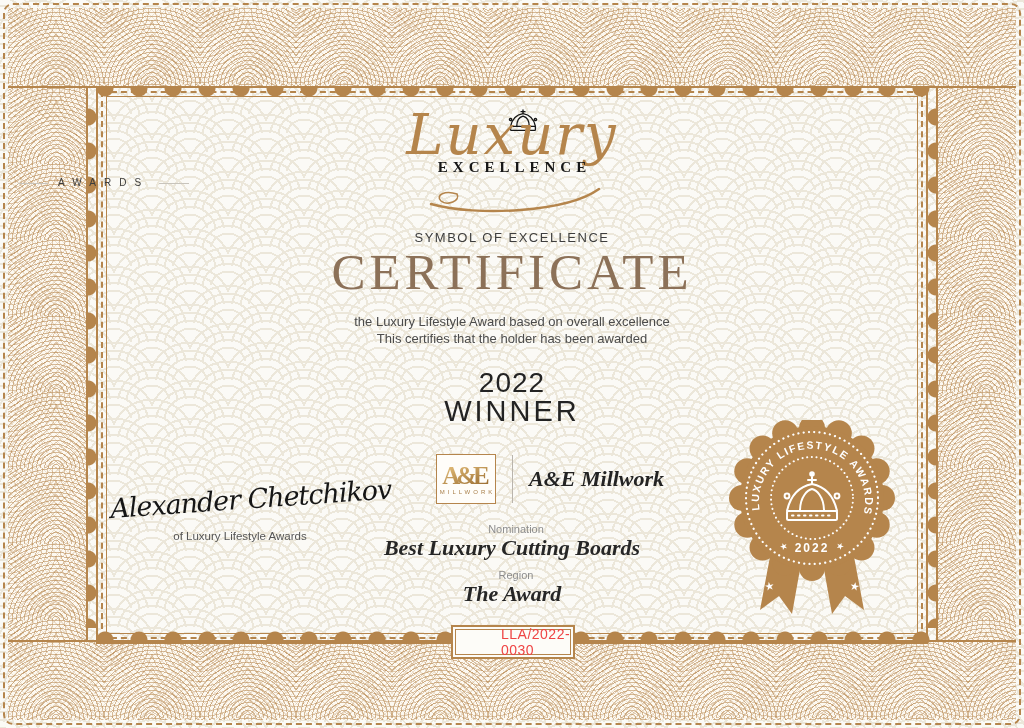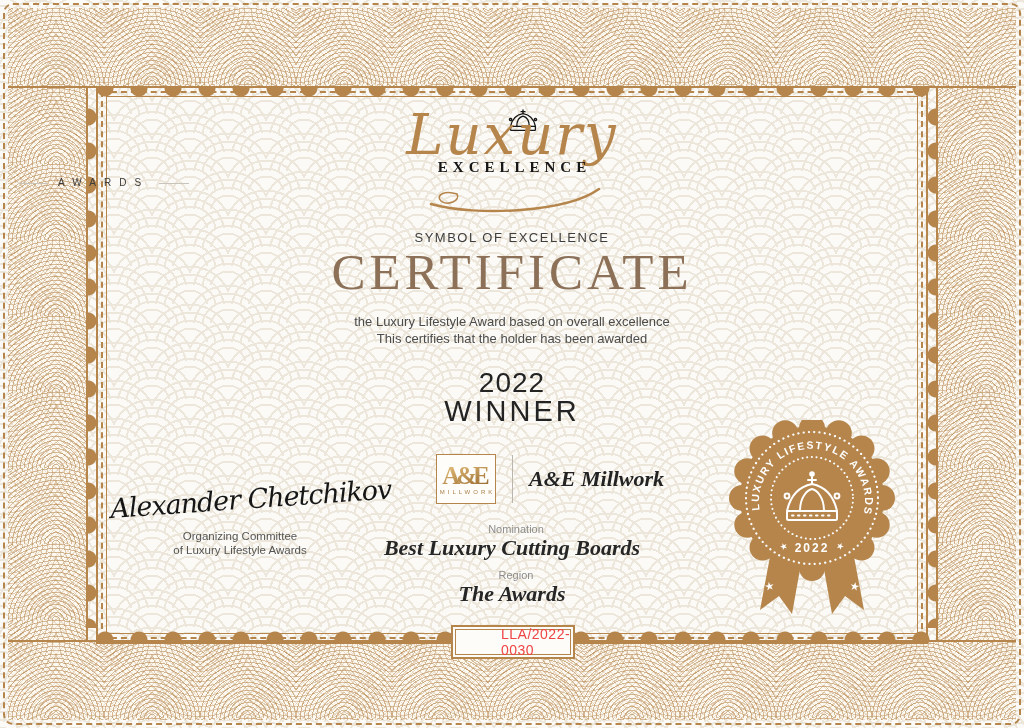--- a/index.html
+++ b/index.html
@@ -174,26 +174,25 @@
       <div class="monogram">A&amp;E</div>
       <div class="monogram-caption">MILLWORK</div>
     </div>
     <div class="awardee-divider"></div>
     <div class="awardee-name">A&amp;E Millwork</div>
   </div>
 
   <div class="small-label nomination-label">Nomination</div>
   <div class="italic-value nomination-value">Best Luxury Cutting Boards</div>
   <div class="small-label region-label">Region</div>
-  <div class="italic-value region-value">The Awards</div>
+  <div class="italic-value region-value">The Award</div>
 
   <div class="signature-block">
     <div class="signature-name">Alexander Chetchikov</div>
     <div class="committee">
-      <div>Organizing Committee</div>
       <div>of Luxury Lifestyle Awards</div>
     </div>
   </div>
 
   <svg class="seal" width="200" height="215" viewBox="-100 -78 200 215">
     <defs>
       <path id="arcTop" d="M -52,14 A 53 53 0 1 1 52,14"></path>
     </defs>
 
     <g fill="#b5854c">

